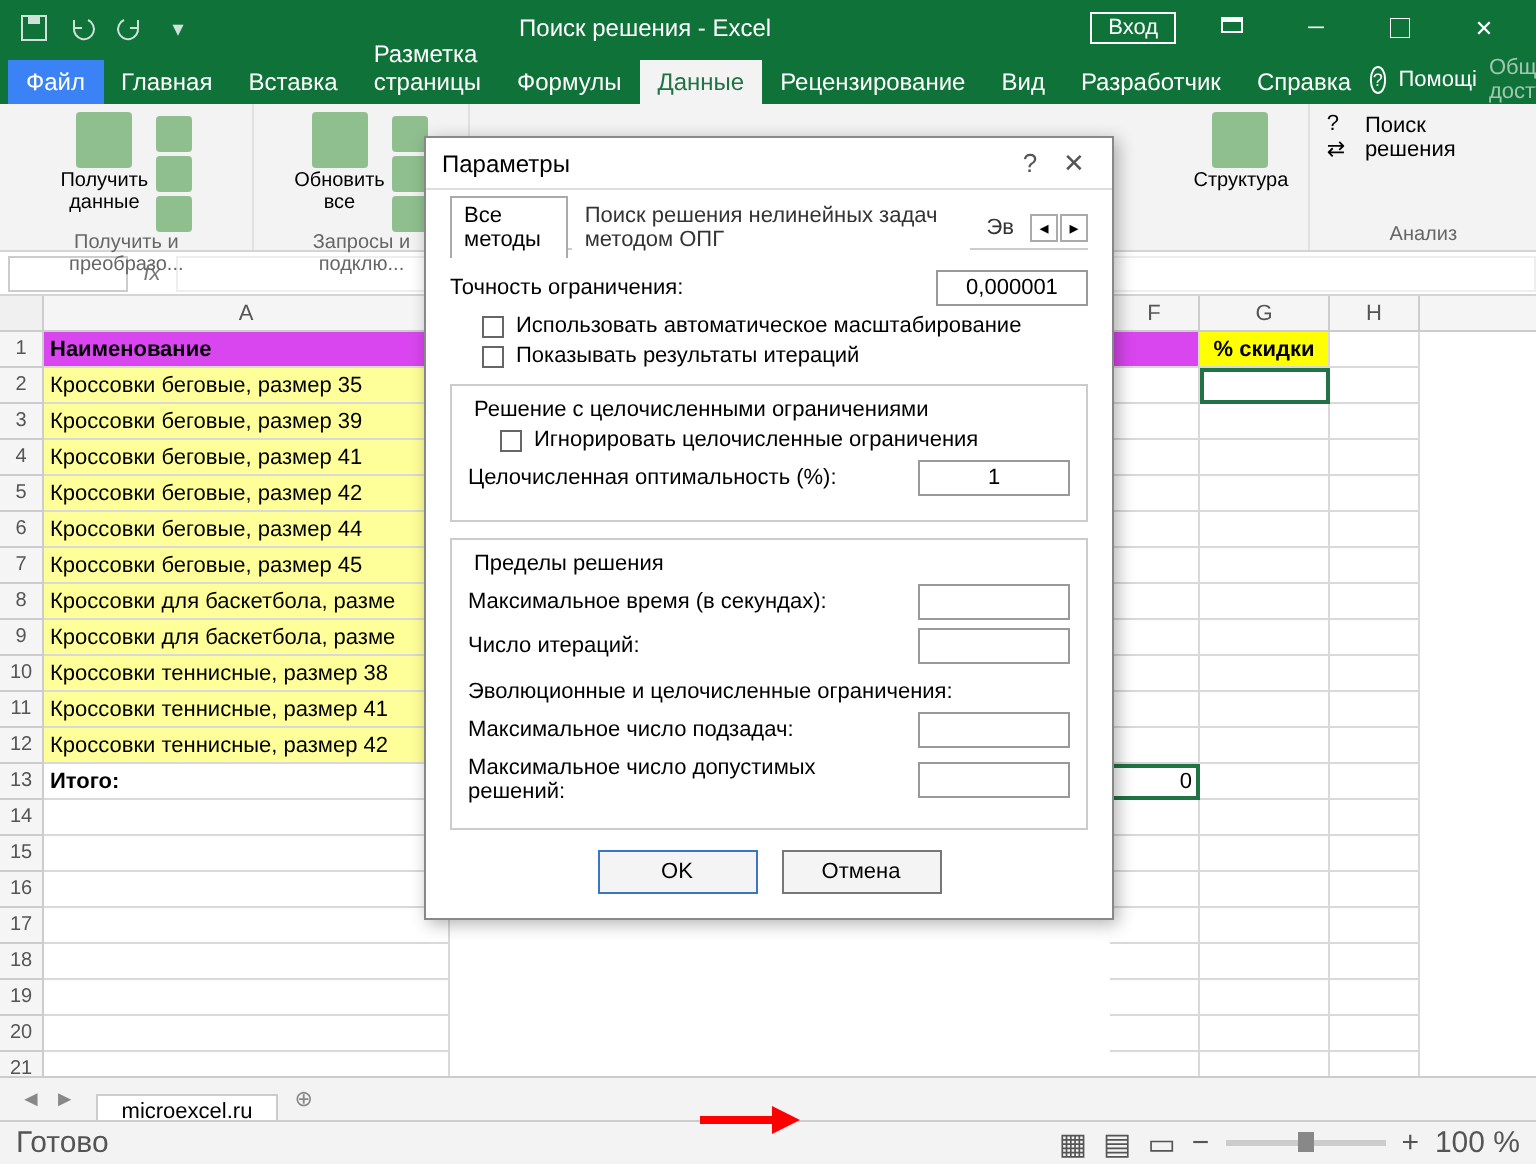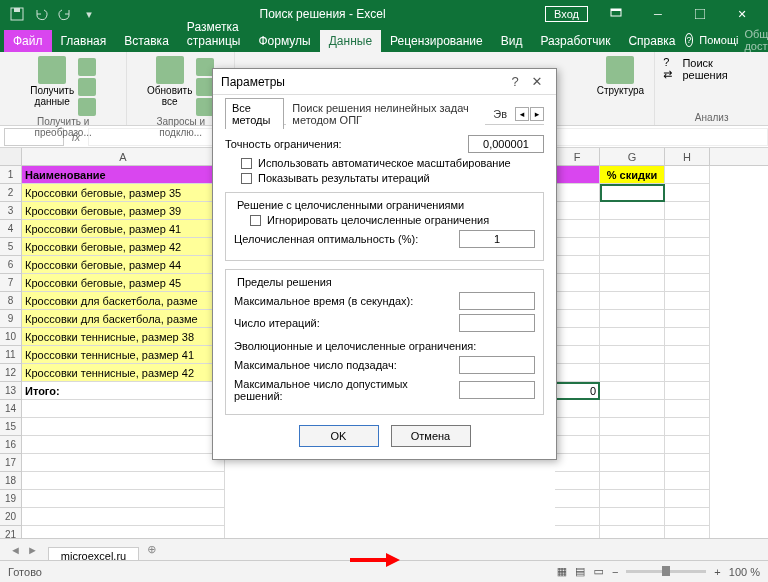--- a/index.html
+++ b/index.html
@@ -10,21 +10,21 @@
 .titlebar .qa { display: flex; gap: 2px; align-items: center; }
 .titlebar .qa-btn { width: 22px; height: 22px; display:flex; align-items:center; justify-content:center; opacity:.8; }
 .titlebar .doc-title { flex:1; text-align:center; font-size:12px; color:#fff; }
 .titlebar .win-btns { display:flex; gap:2px; align-items:center; }
 .titlebar .win-btn { width:40px; height:24px; display:flex; align-items:center; justify-content:center; color:#fff; }
 .login-pill { border:1px solid #fff; padding:1px 8px; font-size:11px; margin-right:6px; }
 
 
 .tabs { height: 24px; background:#0f7238; display:flex; align-items:flex-end; padding-left:4px; color:#fff; }
 .tabs .tab { padding:4px 9px; font-size:12px; cursor:pointer; }
-.tabs .tab.file { background:#d946ef; }
+.tabs .tab.file { background:#3b82f6; }
 .tabs .tab.active { background:#f3f3f3; color:#217346; }
 .tabs .right { margin-left:auto; display:flex; align-items:center; gap:6px; padding-right:6px; }
 .tabs .help-icon { width:14px; height:14px; border:1px solid #fff; border-radius:50%; display:flex; align-items:center; justify-content:center; font-size:9px; }
 
 
 .ribbon { height: 74px; background:#f3f3f3; border-bottom:1px solid #d4d4d4; display:flex; position:relative; }
 .ribbon-group { border-right:1px solid #e1e1e1; padding:2px 8px 0 8px; display:flex; flex-direction:column; align-items:center; }
 .ribbon-group .big-btn { display:flex; flex-direction:column; align-items:center; gap:1px; height:56px; justify-content:flex-start; padding-top:2px;}
 .ribbon-group .label { font-size:10px; color:#666; text-align:center; margin-top:auto; padding-bottom:2px; }
 .ico { width:18px; height:18px; background:#8fbf8f; border-radius:2px; display:inline-block; }
@@ -50,21 +50,21 @@
 .sel-cell { outline:2px solid #217346; outline-offset:-2px; }
 .yellow-hdr { background:#ffff00; font-weight:bold; text-align:center; justify-content:center;}
 
 
 .sheetbar { position:absolute; bottom:22px; left:0; right:0; height:22px; background:#f3f3f3; border-top:1px solid #ccc; display:flex; align-items:center; font-size:11px; }
 .sheet-nav { display:flex; gap:6px; padding:0 10px; color:#888; }
 .sheet-tab { background:#fff; border:1px solid #ccc; border-bottom:none; padding:2px 12px; margin-top:12px; }
 .sheet-add { padding:0 8px; color:#888; }
 
 
-.statusbar { position:absolute; bottom:0; left:0; right:0; height:22px; background:#f3f3f3; border-top:1px solid #ccc; display:flex; align-items:center; padding:0 8px; font-size:11px; color:#555; }
+.statusbar { position:absolute; bottom:0; left:0; right:0; height:22px; background:#f3f3f3; border-top:1px solid #ccc; display:flex; align-items:center; padding:0 8px; font-size:15px; color:#555; }
 .statusbar .right { margin-left:auto; display:flex; align-items:center; gap:8px; }
 .zoom-slider { width:80px; height:3px; background:#ccc; position:relative; }
 .zoom-slider .thumb { width:8px; height:10px; background:#888; position:absolute; left:36px; top:-4px; }
 
 
 .dialog { position:absolute; left:212px; top:68px; width:345px; background:#fff; border:1px solid #888; box-shadow:2px 2px 8px rgba(0,0,0,.3); z-index:100; }
 .dlg-title { height:26px; display:flex; align-items:center; padding:0 8px; font-size:12px; border-bottom:1px solid #ddd; }
 .dlg-title .spacer { flex:1; }
 .dlg-title .tbtn { width:22px; text-align:center; font-size:13px; color:#555; cursor:pointer; }
 .dlg-body { padding:8px 12px 12px 12px; font-size:11px; }

